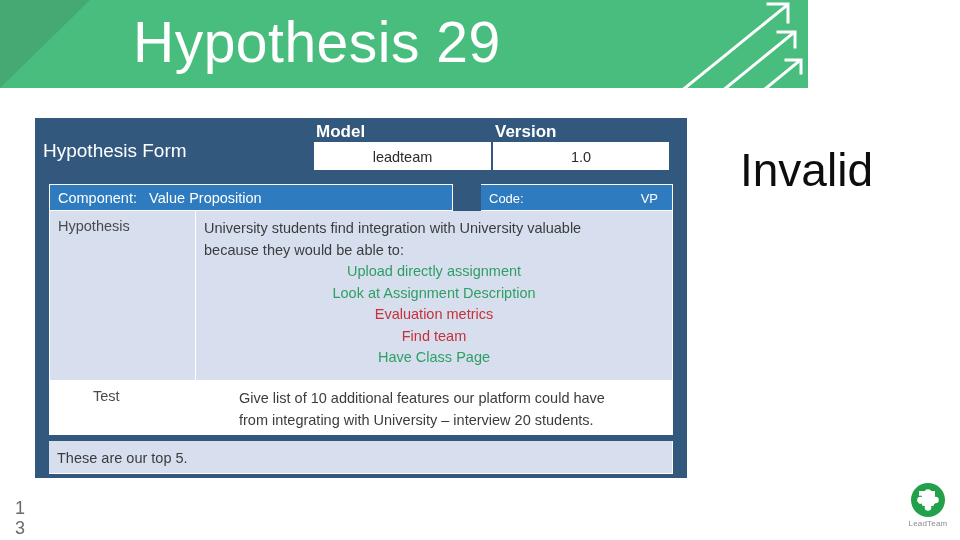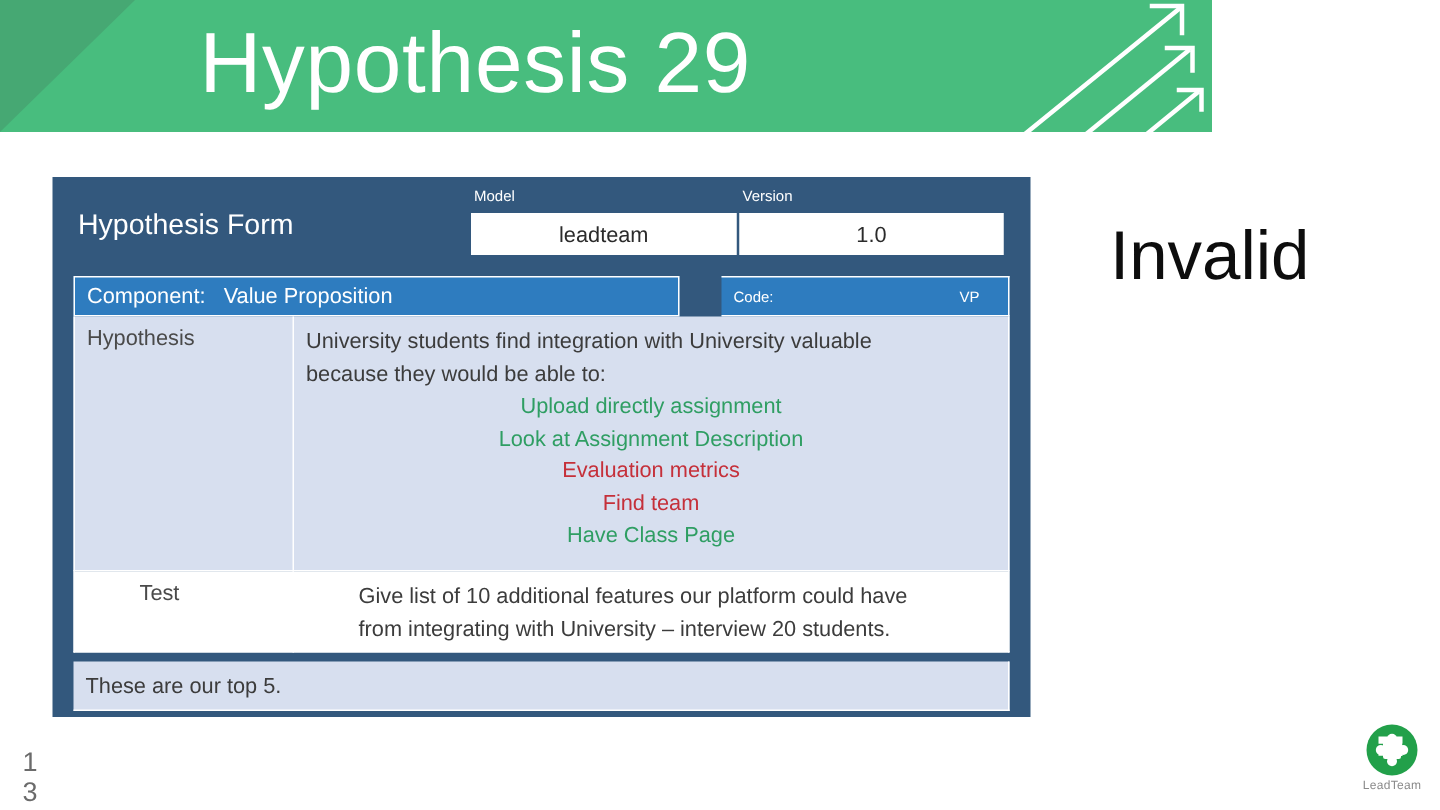--- a/index.html
+++ b/index.html
@@ -56,37 +56,37 @@
     height: 360px;
     background: #33587d;
   }
   #form-head {
     position: absolute;
     left: 0; top: 0;
     width: 652px; height: 62px;
   }
   #form-title {
     position: absolute;
-    left: 17px;
+    left: 8px;
     top: 22px;
     color: #ffffff;
     font-size: 19px;
     font-weight: 400;
     white-space: nowrap;
   }
   .field-group {
     position: absolute;
     top: 7px;
   }
   #model-group { left: 279px; width: 177px; }
   #version-group { left: 458px; width: 176px; }
   .field-label {
     color: #ffffff;
-    font-size: 10px;
-    font-weight: 400;
+    font-size: 17px;
+    font-weight: 700;
     line-height: 14px;
     padding-left: 2px;
   }
   .field-box {
     background: #ffffff;
     border: 1px solid #ffffff;
     height: 28px;
     line-height: 28px;
     text-align: center;
     color: #2b2b2b;
@@ -111,23 +111,23 @@
     font-weight: 400;
     line-height: 27px;
     padding-left: 8px;
     box-sizing: border-box;
     border: 1px solid #ffffff;
   }
   #code-cell {
     flex: 1 1 auto;
     background: #2e7cbf;
     color: #ffffff;
-    font-size: 10px;
+    font-size: 13px;
     line-height: 27px;
-    padding: 0 19px 0 8px;
+    padding: 0 14px 0 8px;
     box-sizing: border-box;
     border: 1px solid #ffffff;
     border-left: none;
     display: flex;
     justify-content: space-between;
   }
 
   #rows-wrap {
     position: absolute;
     left: 14px;

